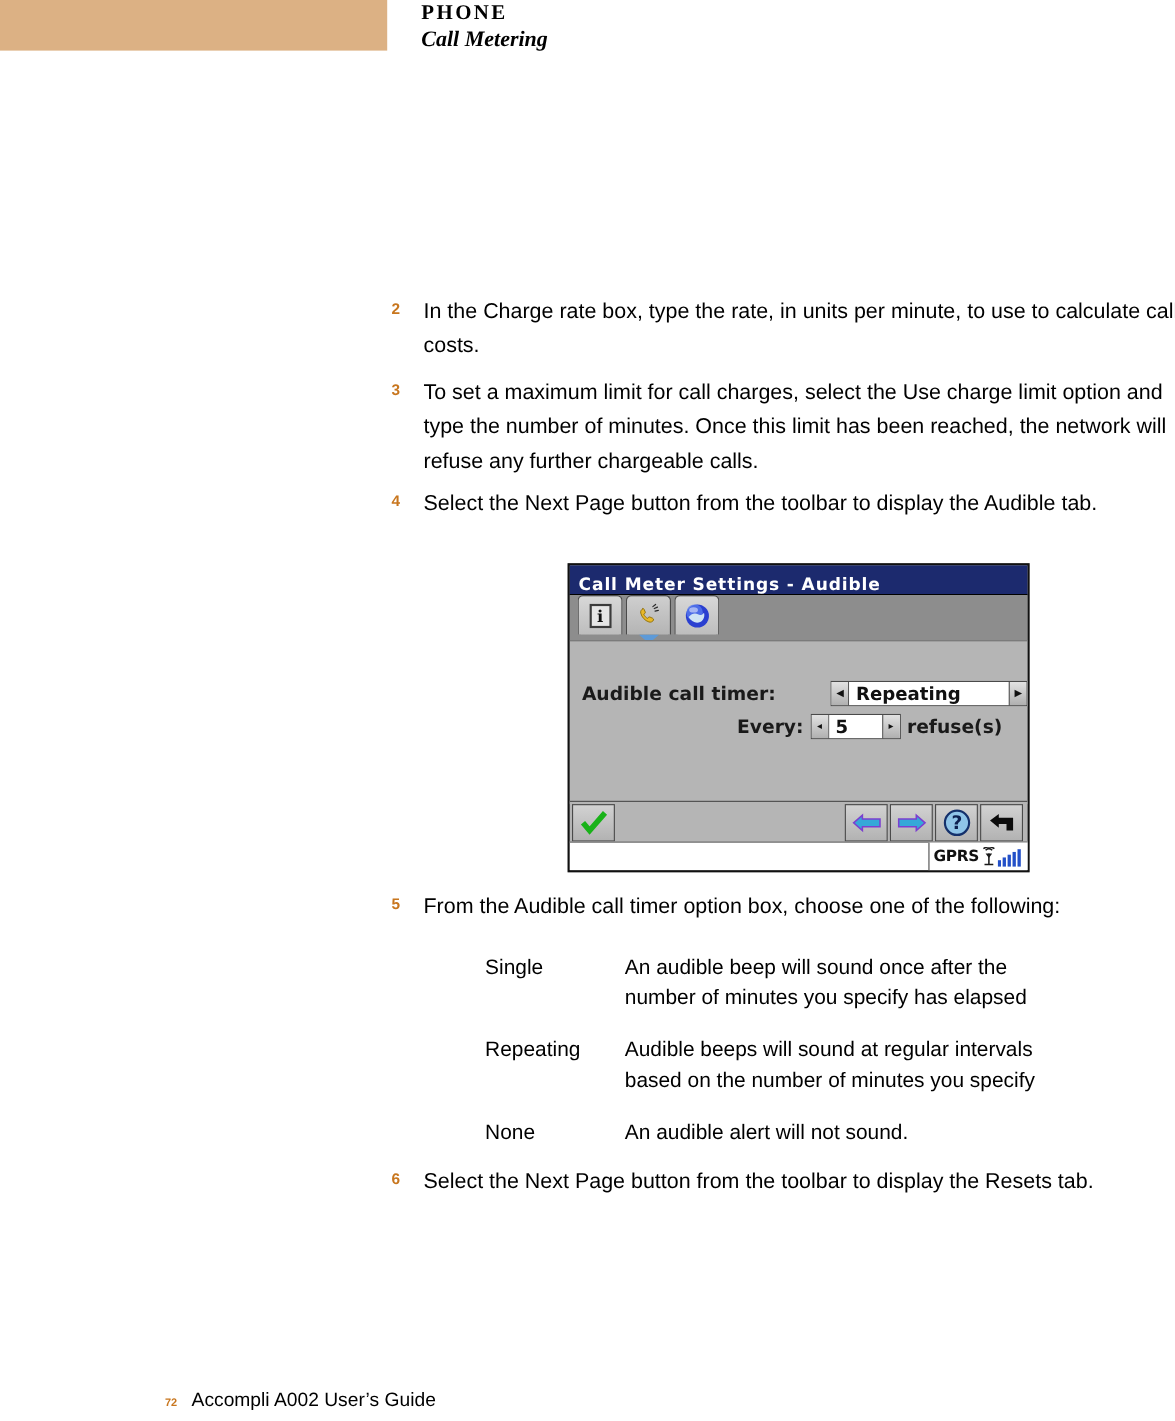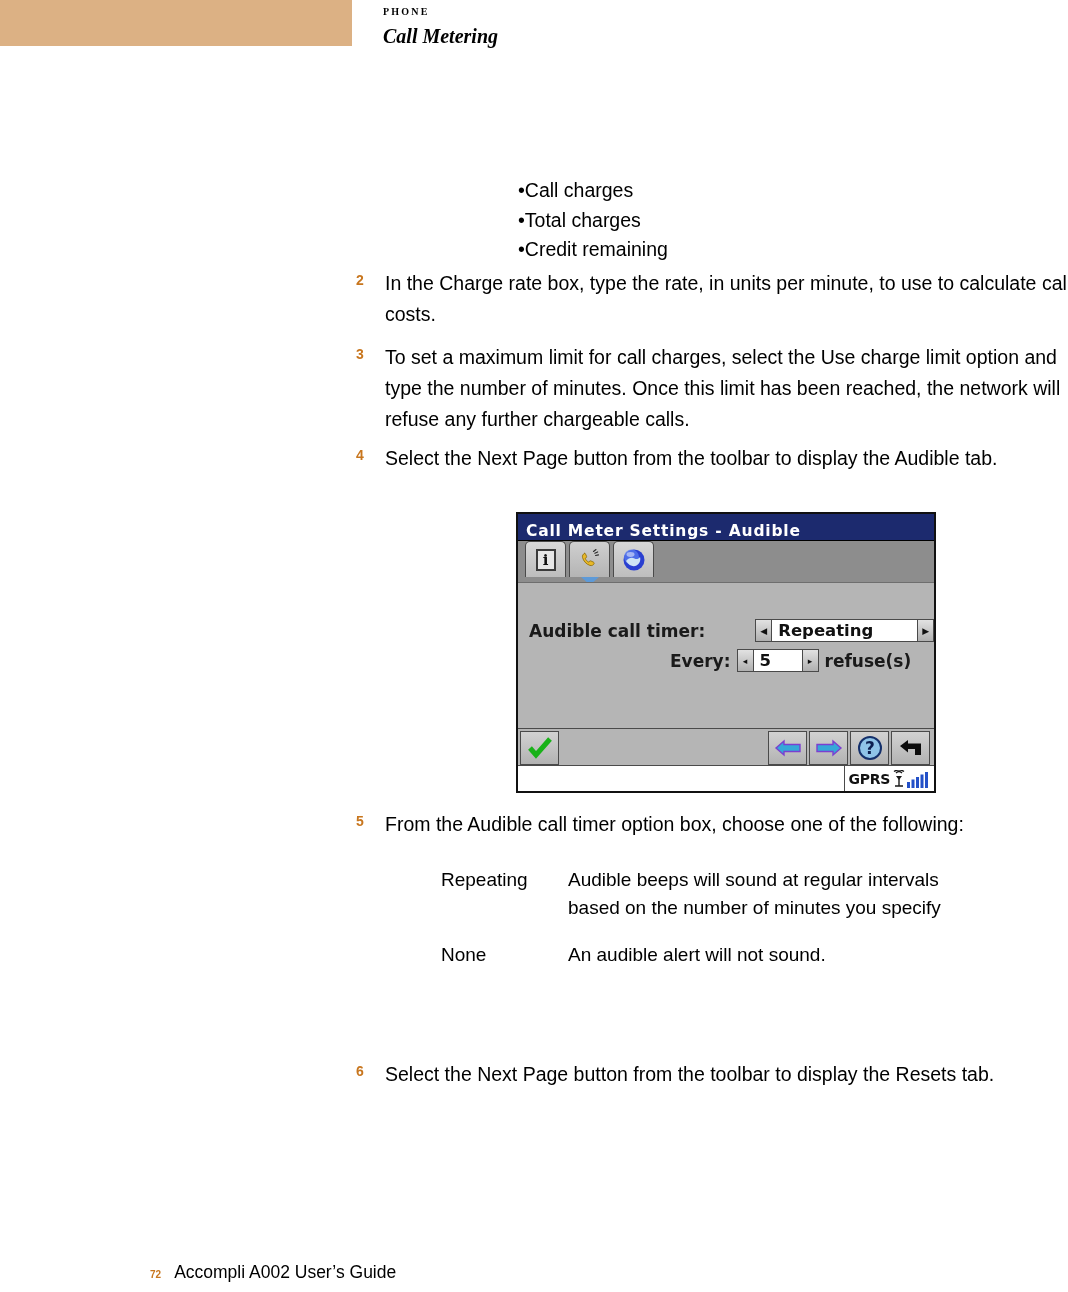--- a/index.html
+++ b/index.html
@@ -26,21 +26,21 @@
   }
   .header-text {
     position: absolute;
     left: 383px;
     top: 0px;
     width: 400px;
   }
   .header-kicker {
     font-family: "Liberation Serif", serif;
     font-weight: bold;
-    font-size: 10px;
+    font-size: 19px;
     letter-spacing: 2.2px;
     color: #000000;
     line-height: 20px;
     padding-top: 2px;
   }
   .header-title {
     font-family: "Liberation Serif", serif;
     font-style: italic;
     font-weight: bold;
     font-size: 20px;
@@ -314,25 +314,20 @@
 <body>
 
 <div class="header-band"></div>
 <div class="header-text">
   <div class="header-kicker">PHONE</div>
   <div class="header-title">Call Metering</div>
 </div>
 
 <div class="content">
 
-  <div class="bullet-list">
-    <div class="bullet-item"><span class="bullet-dot">•</span><span>Call charges</span></div>
-    <div class="bullet-item"><span class="bullet-dot">•</span><span>Total charges</span></div>
-    <div class="bullet-item"><span class="bullet-dot">•</span><span>Credit remaining</span></div>
-  </div>
 
   <div class="step" style="top:268px;">
     <div class="step-num">2</div>
     <div class="step-body">In the Charge rate box, type the rate, in units per minute, to use to calculate call costs.</div>
   </div>
 
   <div class="step" style="top:342px;">
     <div class="step-num">3</div>
     <div class="step-body">To set a maximum limit for call charges, select the Use charge limit option and type the number of minutes. Once this limit has been reached, the network will refuse any further chargeable calls.</div>
   </div>
@@ -441,20 +436,27 @@
 
   </div>
 
   <div class="step" style="top:809px;">
     <div class="step-num">5</div>
     <div class="step-body">From the Audible call timer option box, choose one of the following:</div>
   </div>
 
   <div class="deftable">
     <div class="defrow">
+      <div class="defterm">Single</div>
+      <div class="defdesc">
+        <div>An audible beep will sound once after the</div>
+        <div>number of minutes you specify has elapsed</div>
+      </div>
+    </div>
+    <div class="defrow">
       <div class="defterm">Repeating</div>
       <div class="defdesc">
         <div>Audible beeps will sound at regular intervals</div>
         <div>based on the number of minutes you specify</div>
       </div>
     </div>
     <div class="defrow">
       <div class="defterm">None</div>
       <div class="defdesc">
         <div>An audible alert will not sound.</div>

